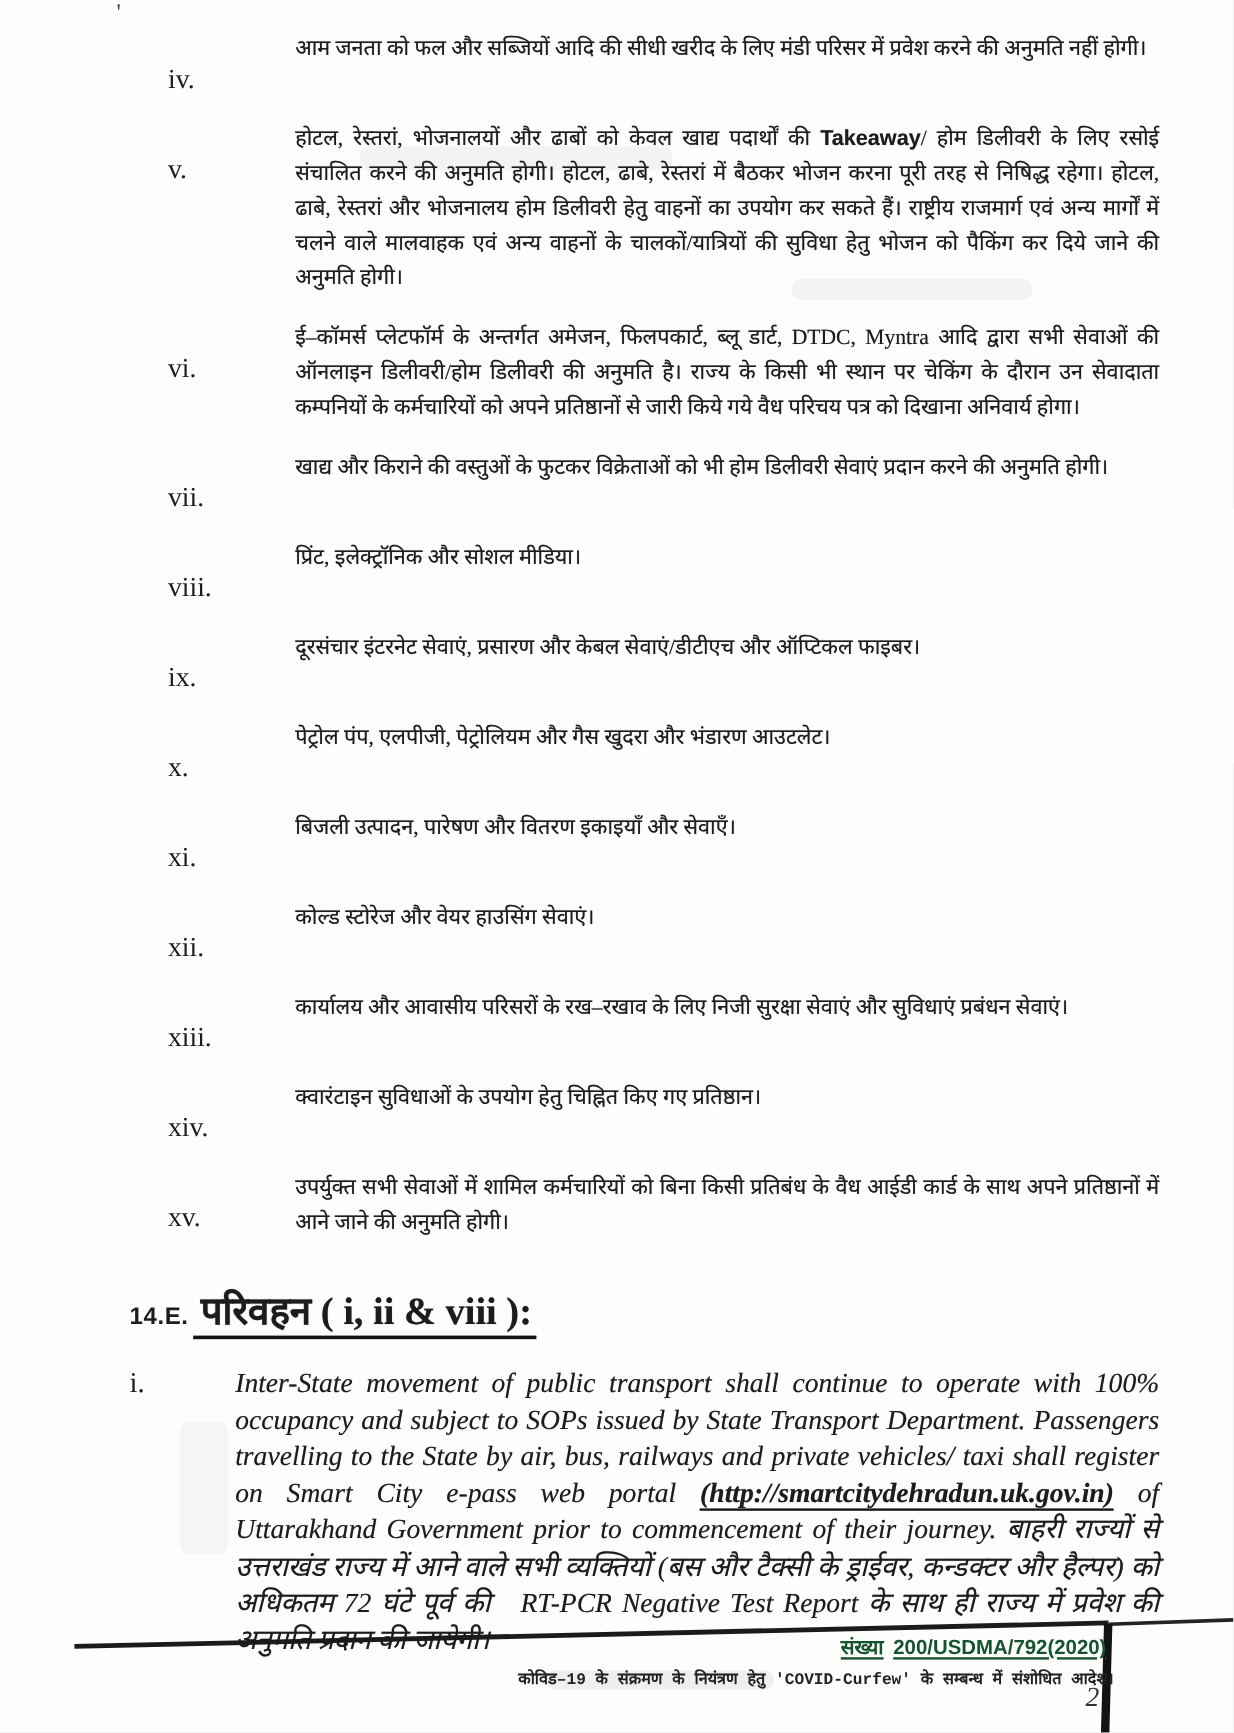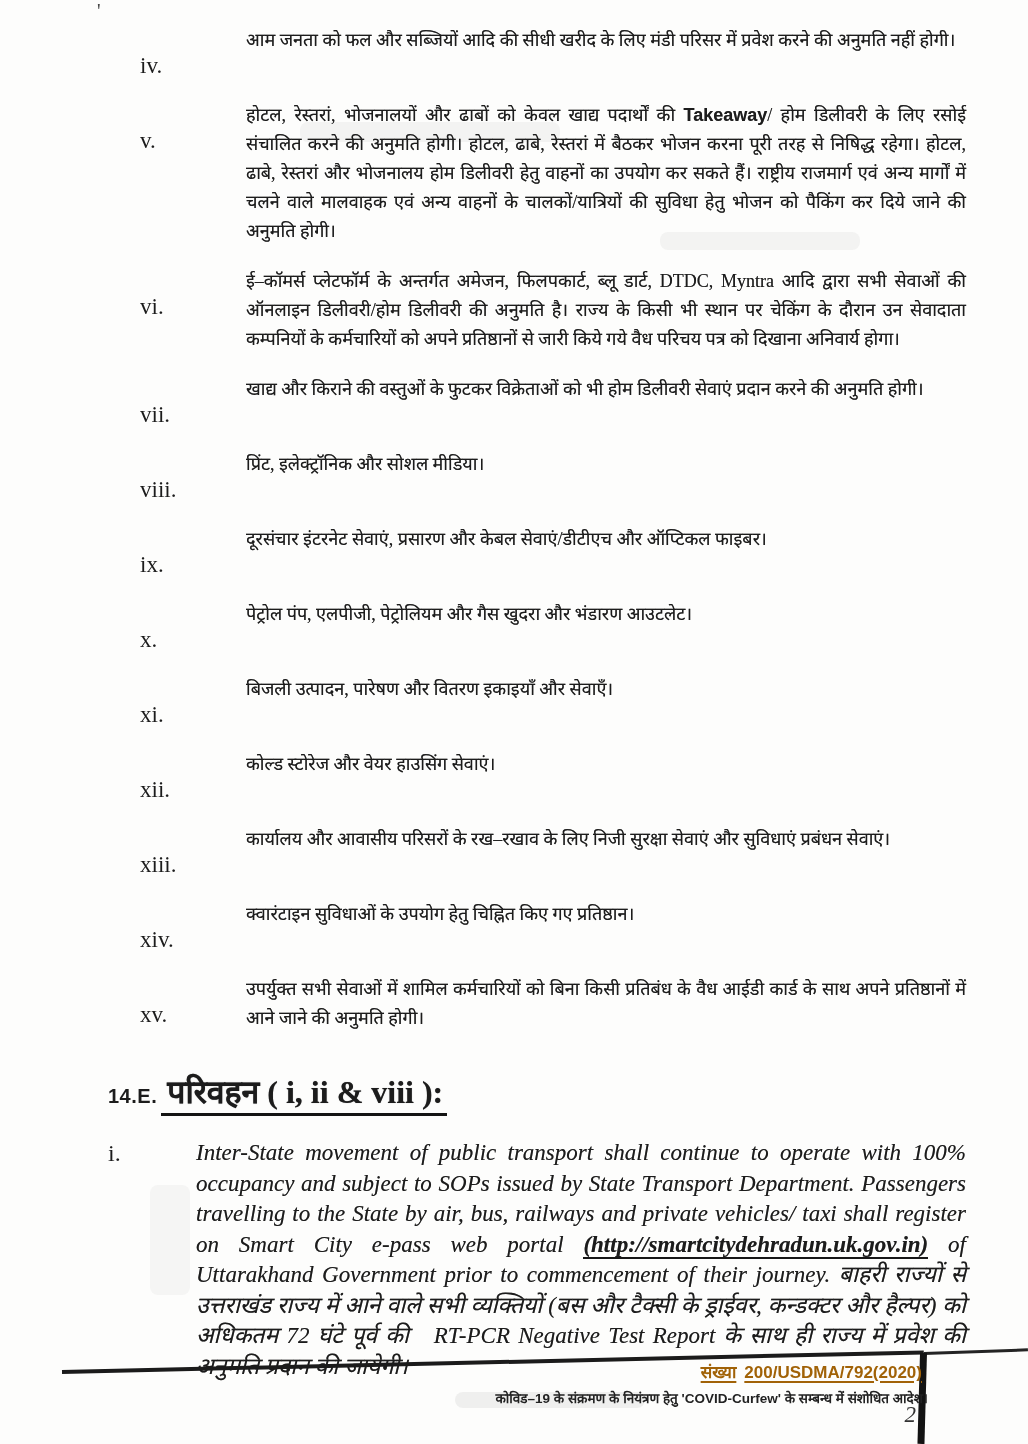--- a/index.html
+++ b/index.html
@@ -76,27 +76,27 @@
   }
   .vbar{
     position:absolute;left:920px;top:1353px;width:7px;height:91px;
     background:#131313;transform:rotate(1.6deg);transform-origin:top center;
   }
   .ref{
     position:absolute;right:106px;top:1360px;
     font-weight:bold;font-size:17px;
     text-decoration:underline;text-decoration-thickness:2px;text-underline-offset:3px;
     font-family:"Liberation Sans","DejaVu Sans",sans-serif;
-    color:#a16207;
+    color:#14532d;
   }
   .ref .ref-num{margin-left:8px;}
   .note{
     position:absolute;right:100px;top:1389px;
     font-weight:bold;font-size:13.5px;color:#222;
-    font-family:Liberation Sans, sans-serif;
+    font-family:Liberation Mono, monospace;
   }
   .pageno{
     position:absolute;right:112px;top:1402px;
     font-size:23px;color:#333;font-style:italic;
   }
 </style>
 </head>
 <body>
 
 <div class="page">

